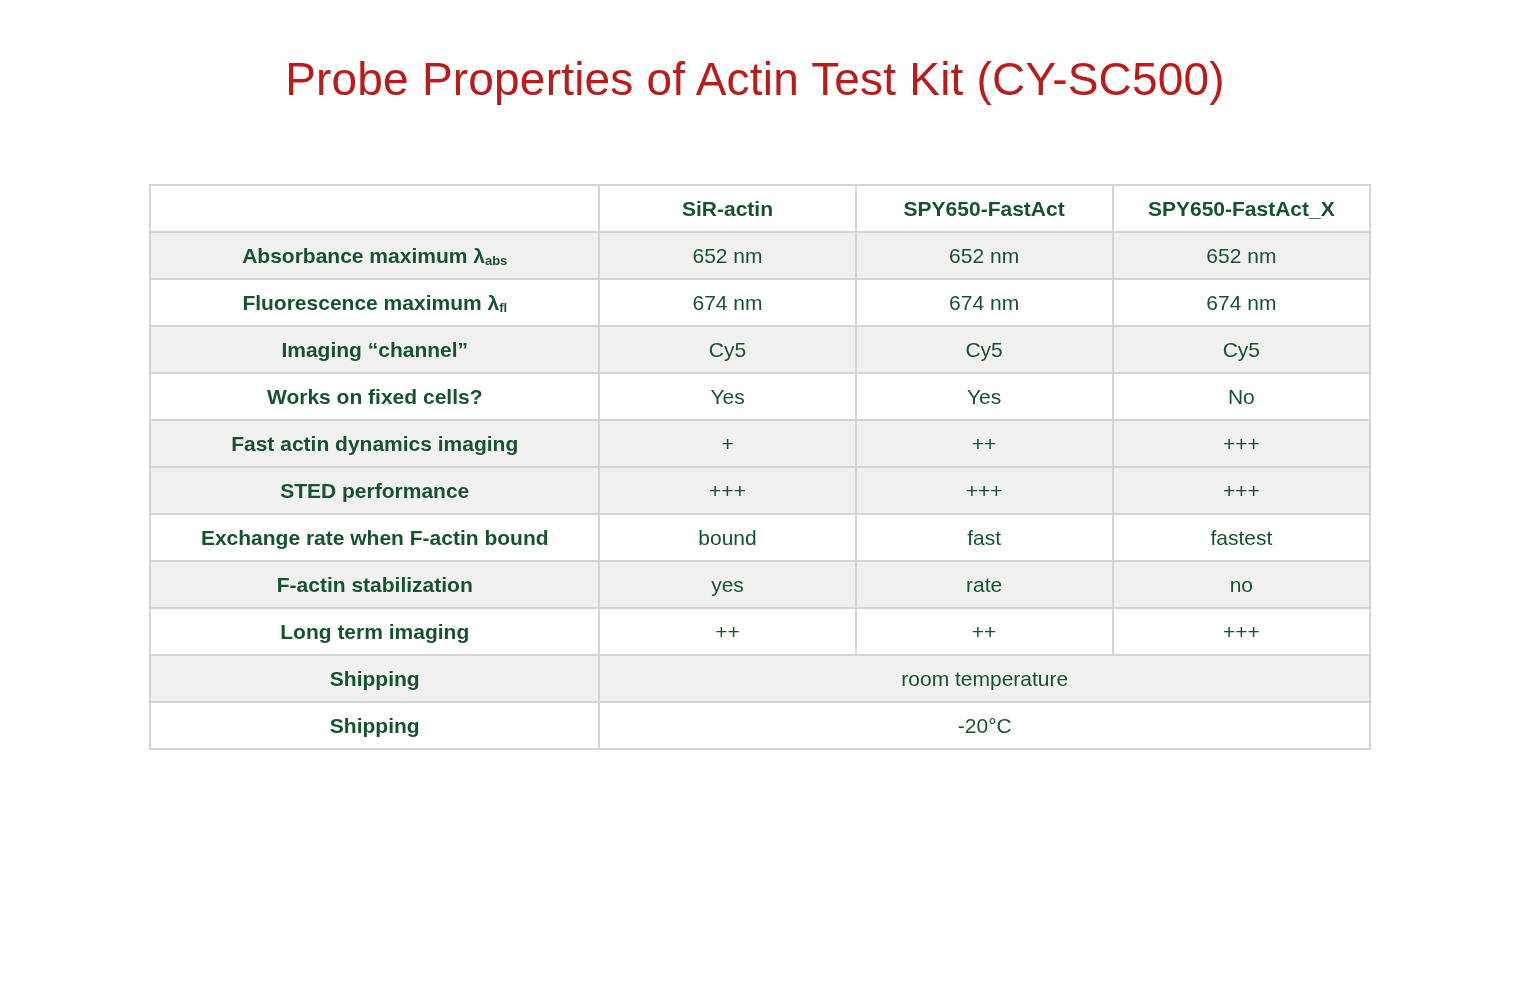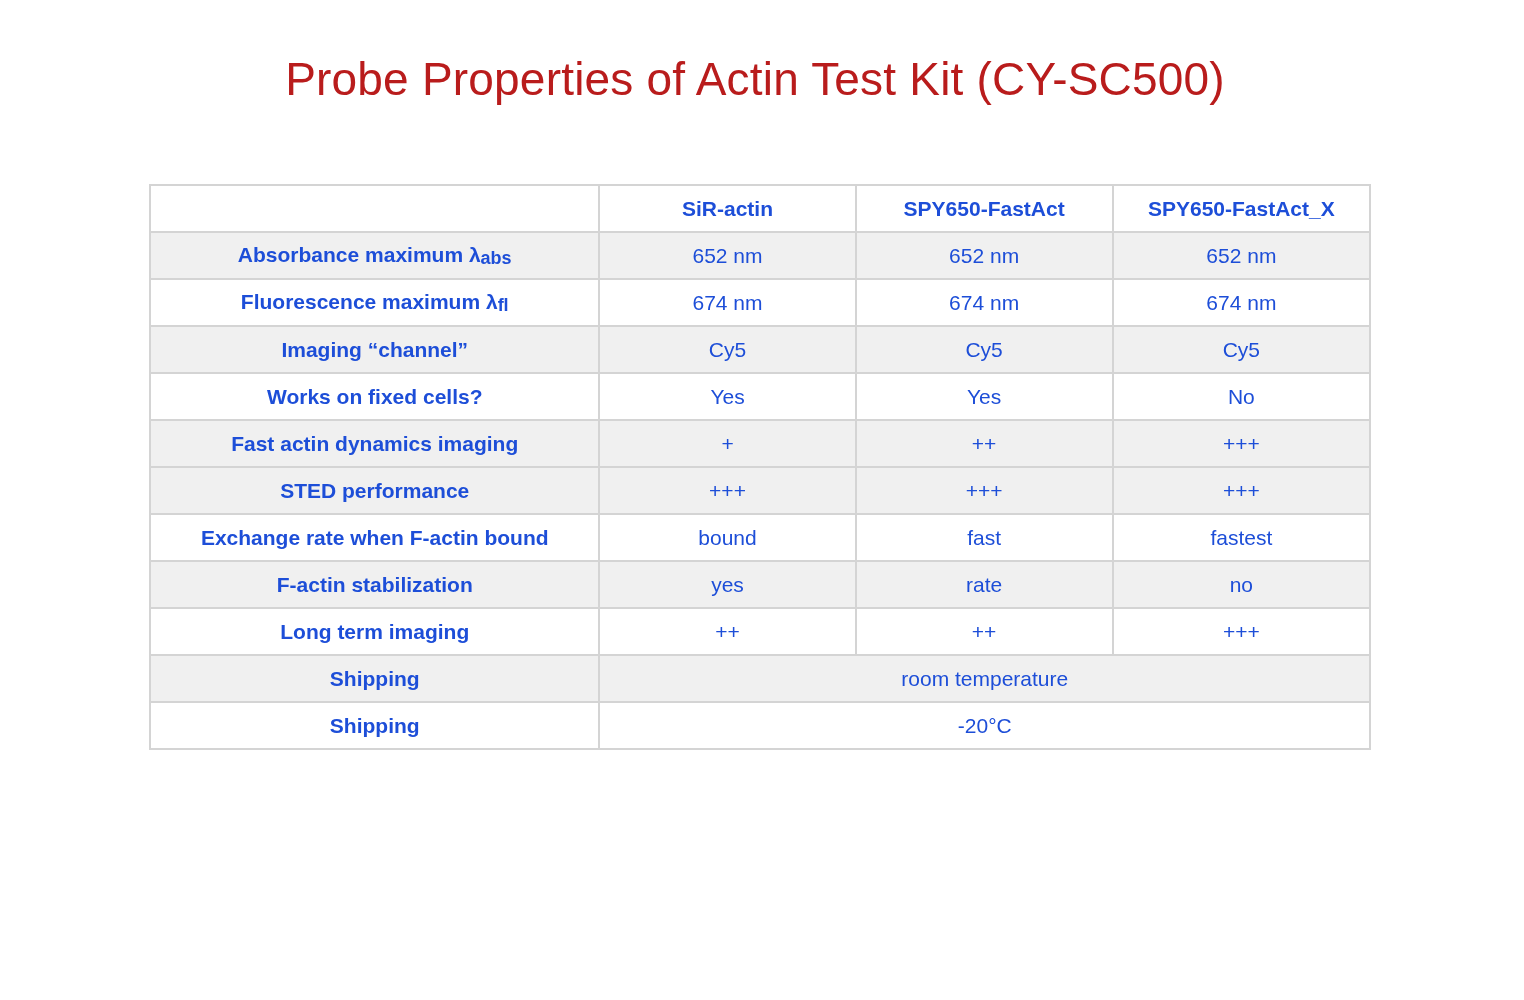--- a/index.html
+++ b/index.html
@@ -7,36 +7,36 @@
     .title {
       position: absolute; left: 0; top: 52px; width: 1524px;
       text-align: center; font-family: "Liberation Sans", sans-serif;
       font-size: 46px; color: #b91c1c; font-weight: normal; letter-spacing: 0.2px;
       padding-right: 0;
     }
     .title span { display: inline-block; margin-left: -14px; }
     table.props {
       position: absolute; left: 149px; top: 184px;
       width: 1222px; border-collapse: collapse;
-      font-family: "Liberation Sans", sans-serif; color: #1d4ed8;
+      font-family: "Liberation Sans", sans-serif; color: #14532d;
     }
     table.props td, table.props th {
       border: 2px solid #d4d4d4;
       height: 45px; padding: 0; text-align: center; vertical-align: middle;
       font-size: 21px;
     }
     table.props th { font-weight: bold; font-size: 21px; background: #fff; }
     table.props td.label { font-weight: bold; width: 449px; }
     table.props td.val { font-weight: normal; }
     table.props tr.shade td { background: #f0f0f0; }
     table.props tr.plain td { background: #ffffff; }
     .col1 { width: 255px; }
     .col2 { width: 256px; }
     .col3 { width: 256px; }
-    sub.s { font-size: 18px; vertical-align: -2px; font-weight: bold; text-align: right; }
+    sub.s { font-size: 13px; vertical-align: -2px; font-weight: bold; text-align: right; }
   </style>
 </head>
 <body>
 
 <div class="title"><span>Probe Properties of Actin Test Kit (CY-SC500)</span></div>
 
 <table class="props">
   <tbody>
       <tr class="plain">
     <th class="label-h"></th>

